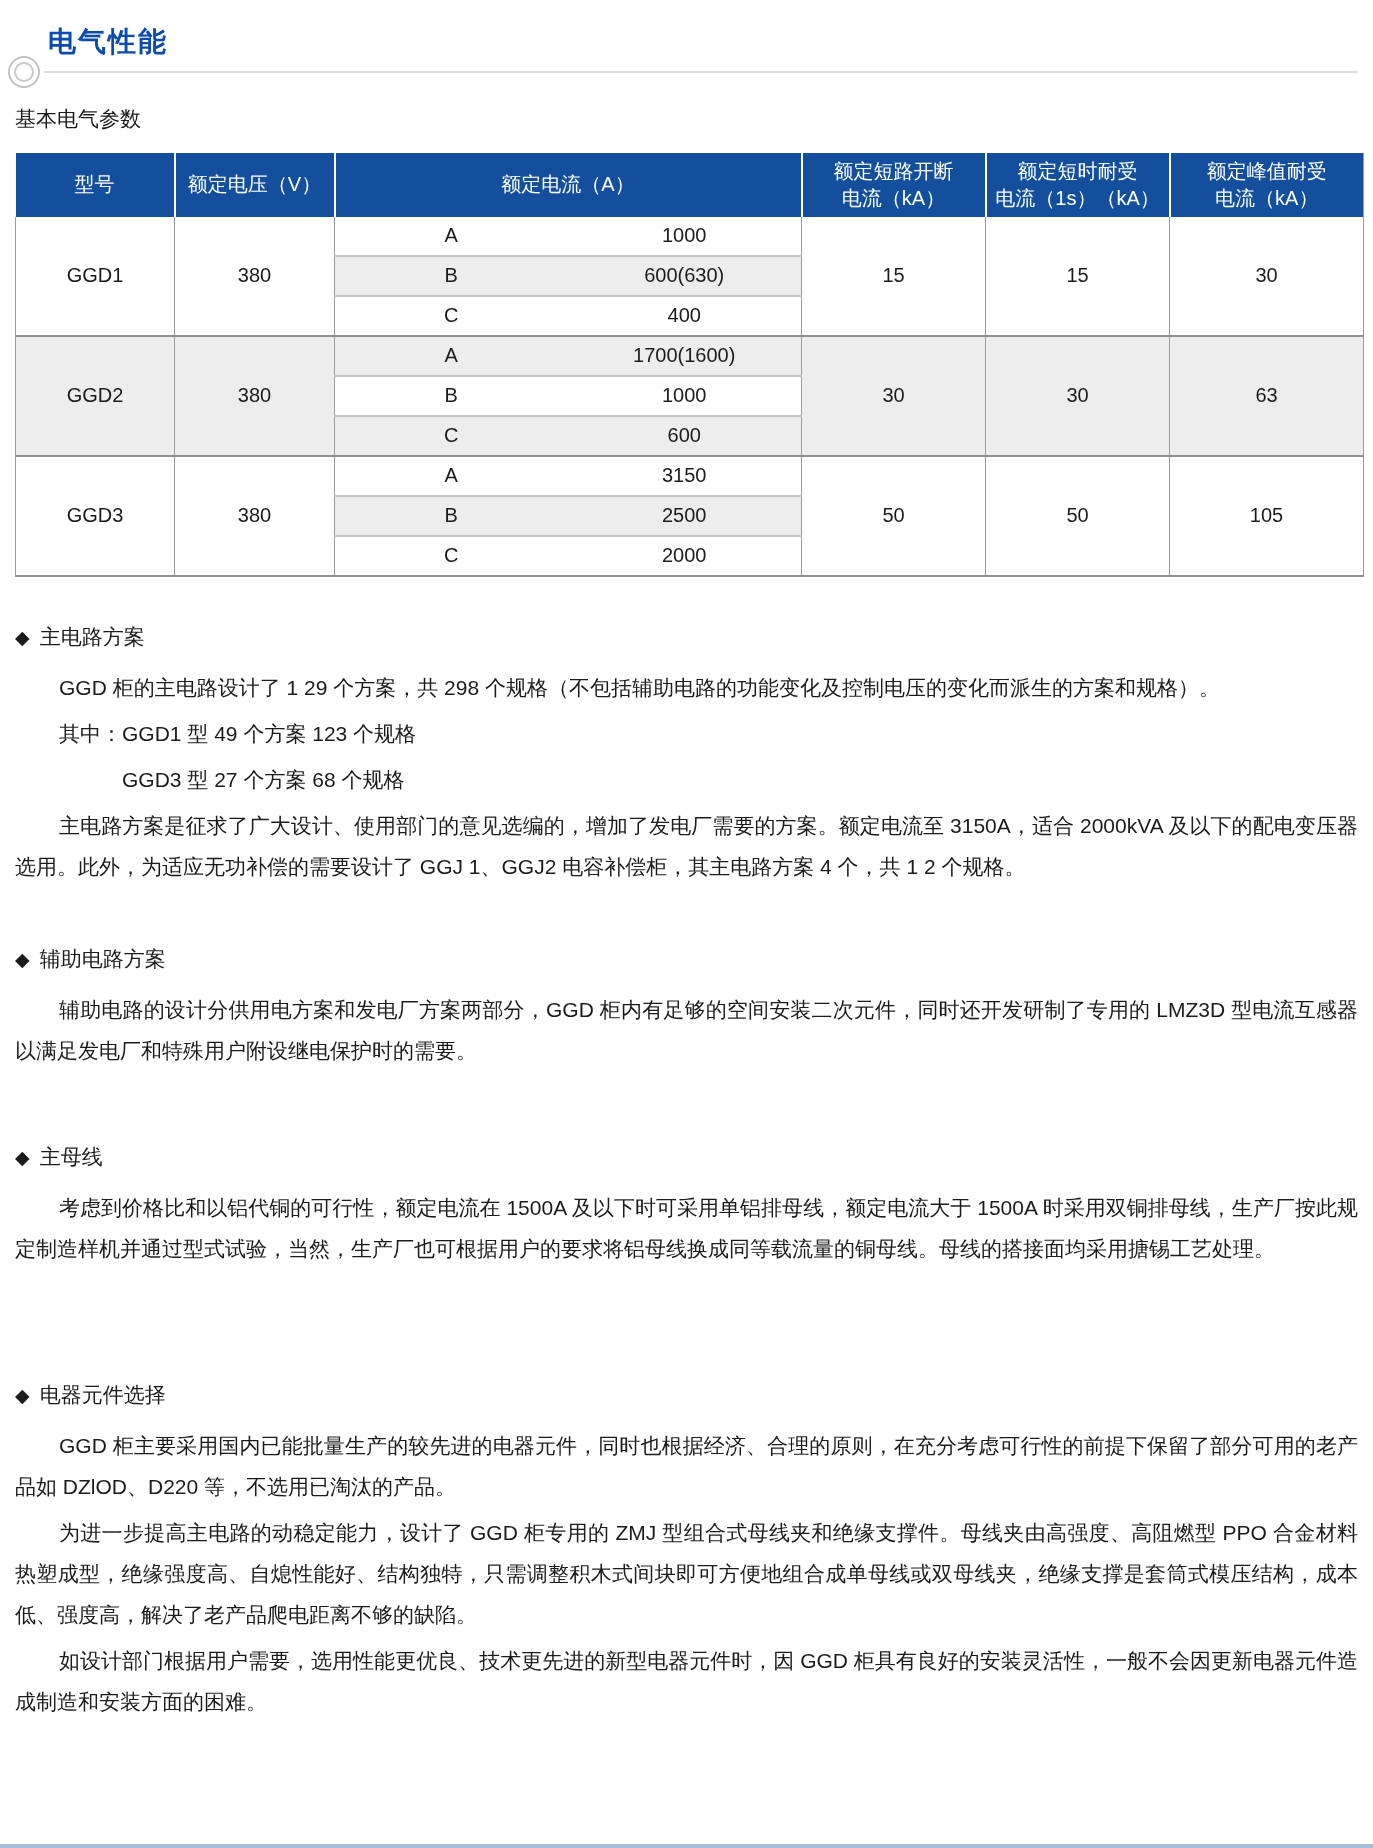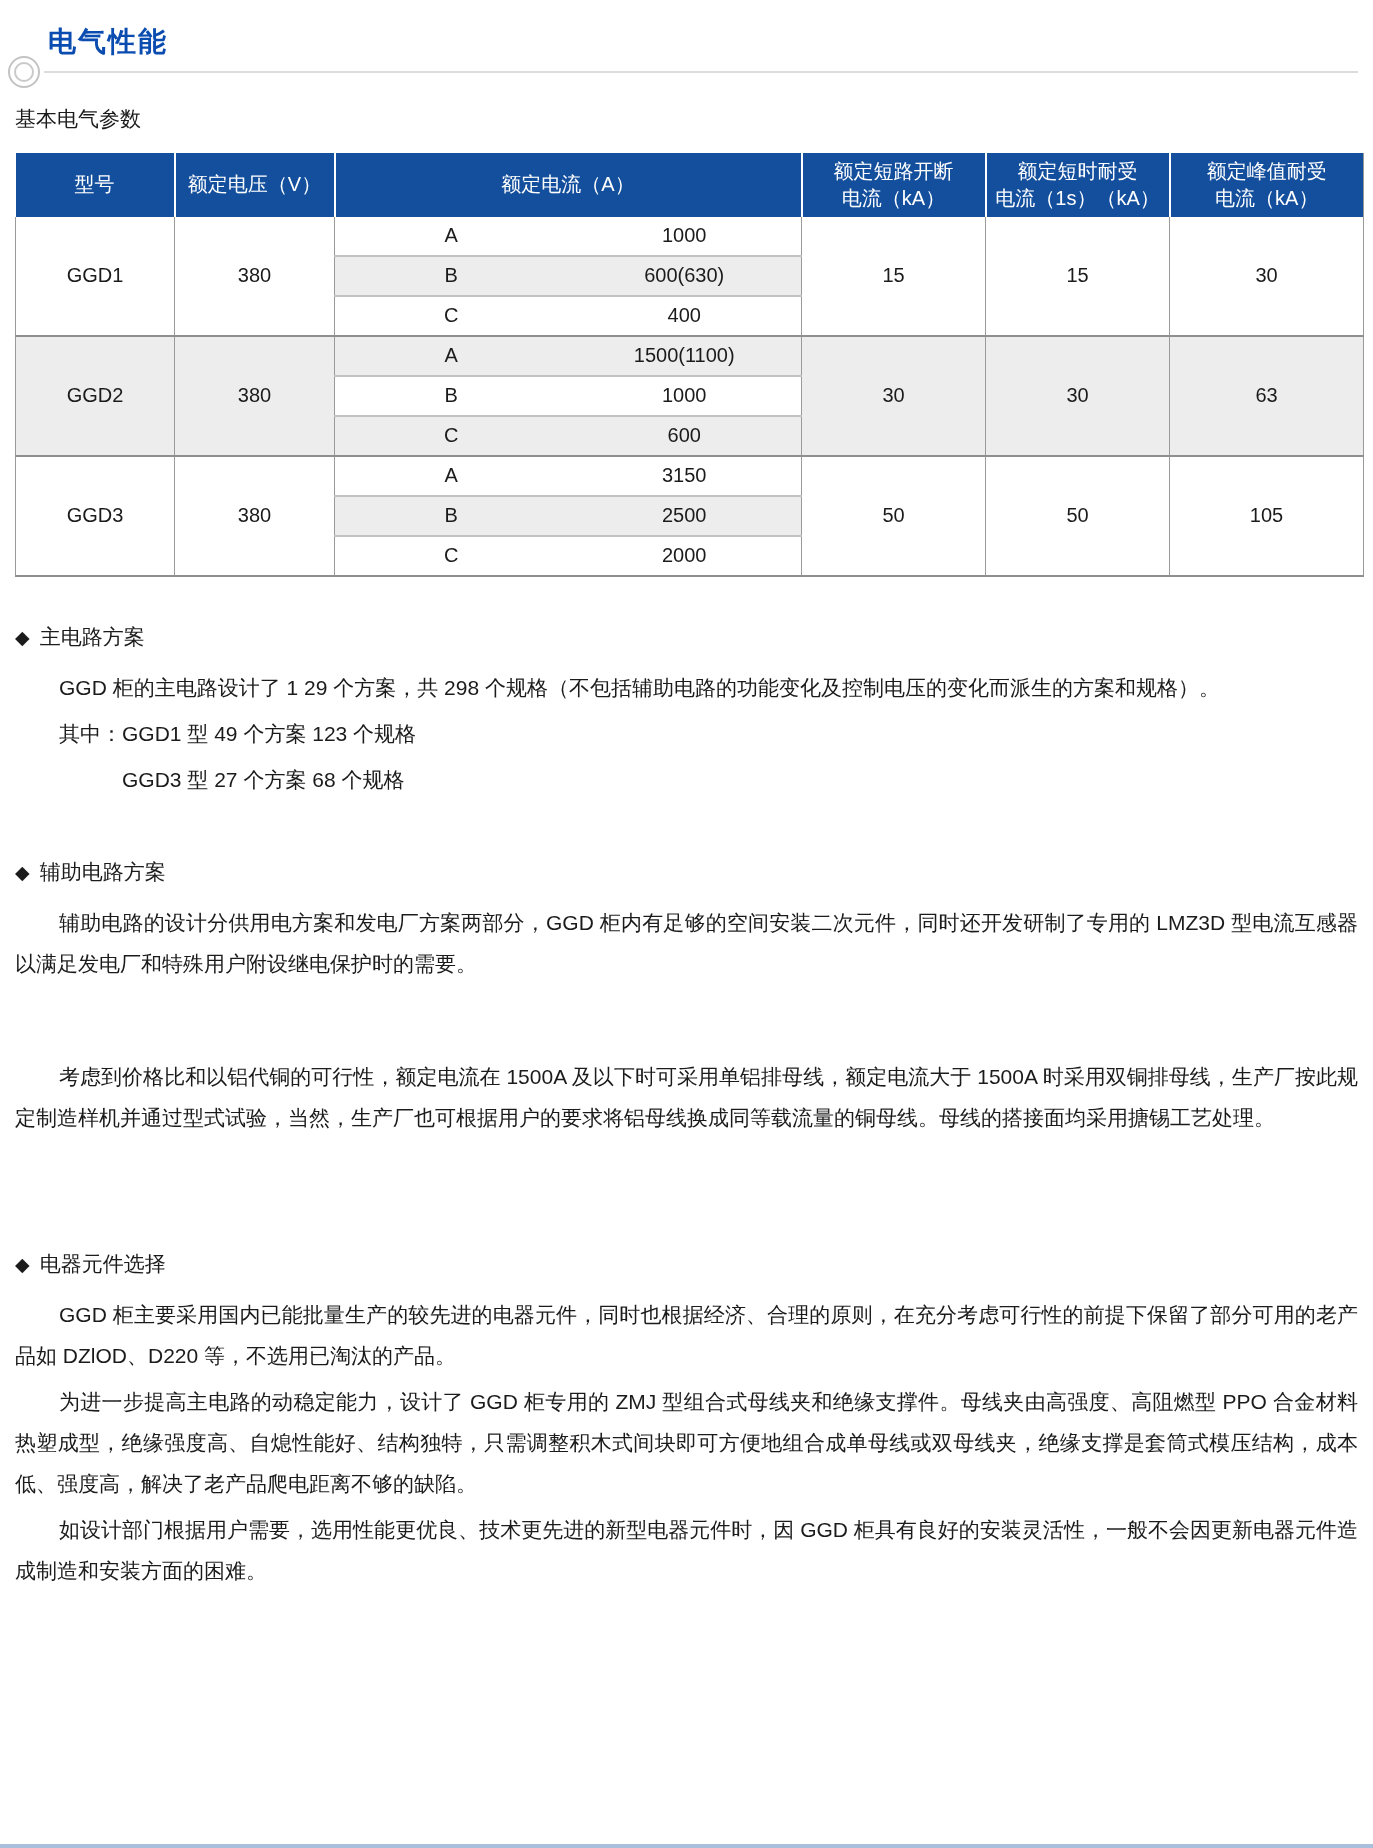--- a/index.html
+++ b/index.html
@@ -116,21 +116,21 @@
       </tr>
       <tr>
         <td class="grade sub">C</td>
         <td class="cur sub">400</td>
       </tr>
 
       <tr class="group-start">
         <td rowspan="3">GGD2</td>
         <td rowspan="3">380</td>
         <td class="grade">A</td>
-        <td class="cur">1500(1100)</td>
+        <td class="cur">1700(1600)</td>
         <td rowspan="3">30</td>
         <td rowspan="3">30</td>
         <td rowspan="3">63</td>
       </tr>
       <tr>
         <td class="grade sub">B</td>
         <td class="cur sub">1000</td>
       </tr>
       <tr>
         <td class="grade sub">C</td>
@@ -157,30 +157,34 @@
     </tbody>
   </table>
 
   <div class="sec sec-1">
     <div class="sec-heading">
       <span class="diamond">◆</span><span>主电路方案</span>
     </div>
     <p class="para">GGD 柜的主电路设计了 1 29 个方案，共 298 个规格（不包括辅助电路的功能变化及控制电压的变化而派生的方案和规格）。</p>
     <p class="para">其中：GGD1 型 49 个方案  123 个规格</p>
     <p class="para deep">GGD3 型 27 个方案 68 个规格</p>
+    <p class="para">主电路方案是征求了广大设计、使用部门的意见选编的，增加了发电厂需要的方案。额定电流至 3150A，适合 2000kVA 及以下的配电变压器选用。此外，为适应无功补偿的需要设计了 GGJ 1、GGJ2 电容补偿柜，其主电路方案 4 个，共 1 2 个规格。</p>
   </div>
 
   <div class="sec sec-2">
     <div class="sec-heading">
       <span class="diamond">◆</span><span>辅助电路方案</span>
     </div>
     <p class="para">辅助电路的设计分供用电方案和发电厂方案两部分，GGD 柜内有足够的空间安装二次元件，同时还开发研制了专用的 LMZ3D 型电流互感器以满足发电厂和特殊用户附设继电保护时的需要。</p>
   </div>
 
   <div class="sec sec-3">
+    <div class="sec-heading">
+      <span class="diamond">◆</span><span>主母线</span>
+    </div>
     <p class="para">考虑到价格比和以铝代铜的可行性，额定电流在 1500A 及以下时可采用单铝排母线，额定电流大于 1500A 时采用双铜排母线，生产厂按此规定制造样机并通过型式试验，当然，生产厂也可根据用户的要求将铝母线换成同等载流量的铜母线。母线的搭接面均采用搪锡工艺处理。</p>
   </div>
 
   <div class="sec sec-4">
     <div class="sec-heading">
       <span class="diamond">◆</span><span>电器元件选择</span>
     </div>
     <p class="para">GGD 柜主要采用国内已能批量生产的较先进的电器元件，同时也根据经济、合理的原则，在充分考虑可行性的前提下保留了部分可用的老产品如 DZlOD、D220 等，不选用已淘汰的产品。</p>
     <p class="para">为进一步提高主电路的动稳定能力，设计了 GGD 柜专用的 ZMJ 型组合式母线夹和绝缘支撑件。母线夹由高强度、高阻燃型 PPO 合金材料热塑成型，绝缘强度高、自熄性能好、结构独特，只需调整积木式间块即可方便地组合成单母线或双母线夹，绝缘支撑是套筒式模压结构，成本低、强度高，解决了老产品爬电距离不够的缺陷。</p>
     <p class="para">如设计部门根据用户需要，选用性能更优良、技术更先进的新型电器元件时，因 GGD 柜具有良好的安装灵活性，一般不会因更新电器元件造成制造和安装方面的困难。</p>

